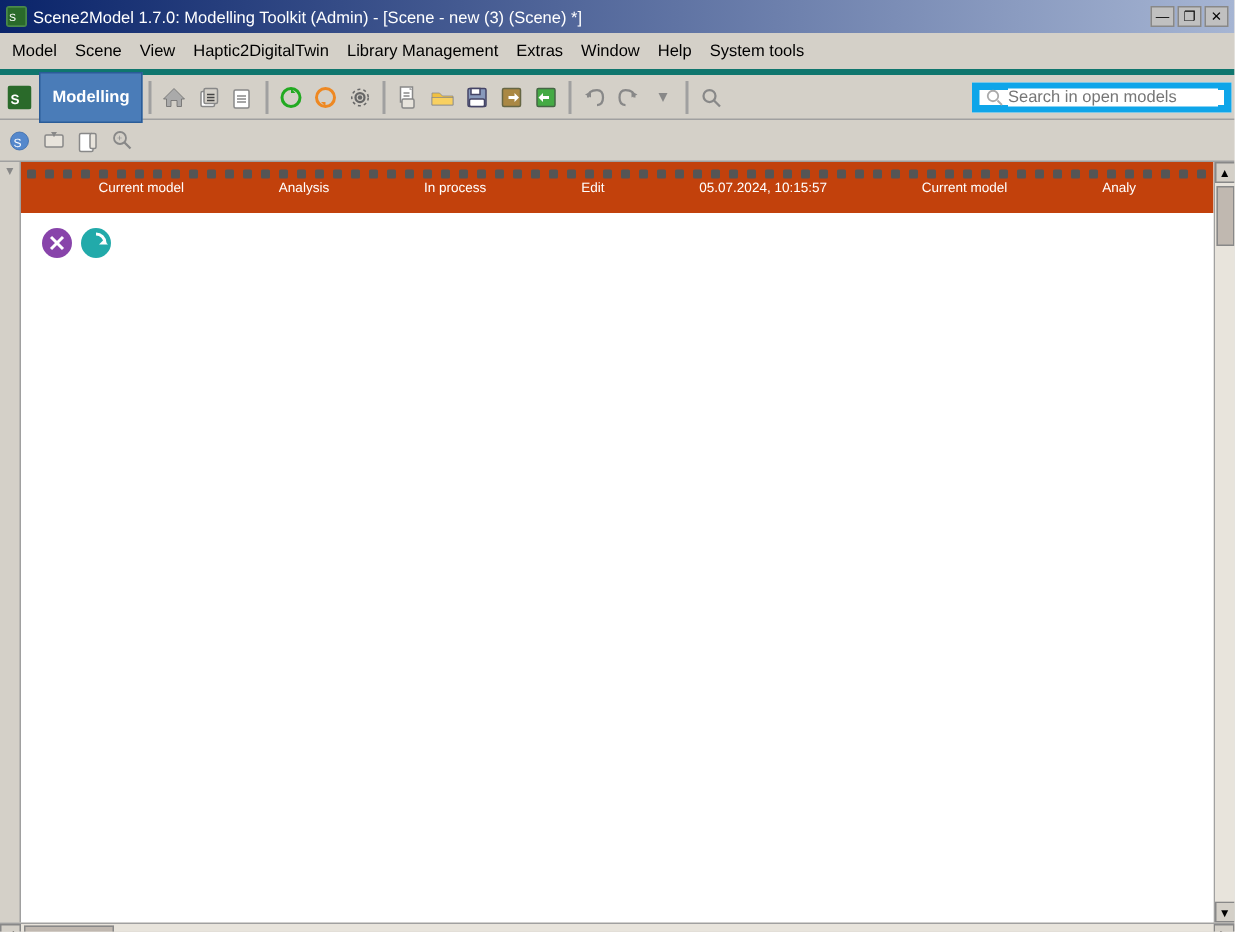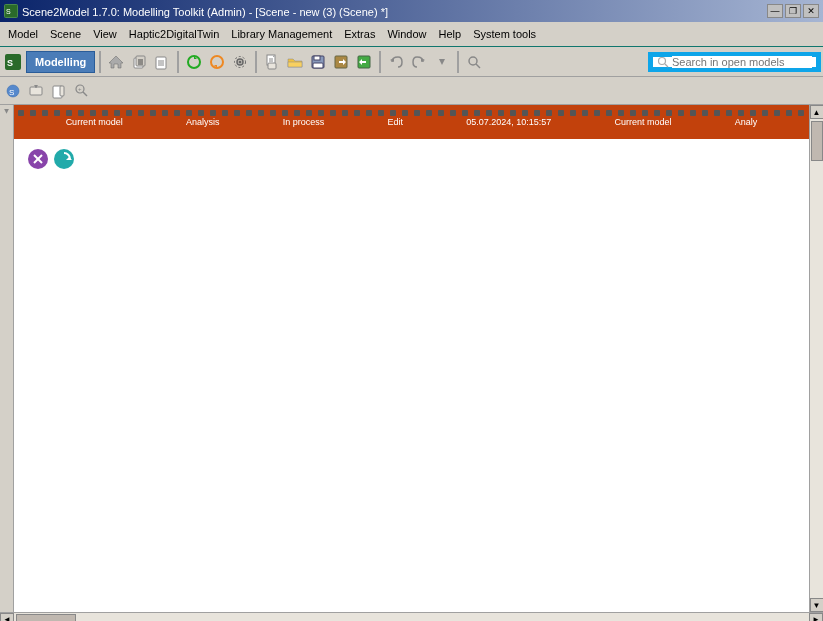--- a/index.html
+++ b/index.html
@@ -55,21 +55,21 @@
       color: black;
     }
 
     
     #menu-bar {
       background: #d4d0c8;
       height: 20px;
       display: flex;
       align-items: center;
       padding: 12px 2px;
-      border-bottom: 1px solid #0f766e;
+      border-bottom: 4px solid #0f766e;
     }
     .menu-item {
       padding: 2px 6px;
       font-size: 11px;
       cursor: pointer;
       color: #000;
     }
 
     
     #toolbar-area {
@@ -98,21 +98,21 @@
       cursor: pointer;
       font-size: 11px;
     }
 
     
     #modelling-btn {
       background: #4a7cb8;
       color: white;
       border: 1px solid #2a5c98;
       padding: 2px 8px;
-      height: 22px;
+      height: 34px;
       font-size: 11px;
       font-weight: bold;
       cursor: pointer;
       display: flex;
       align-items: center;
     }
 
     
     #search-box {
       display: flex;

